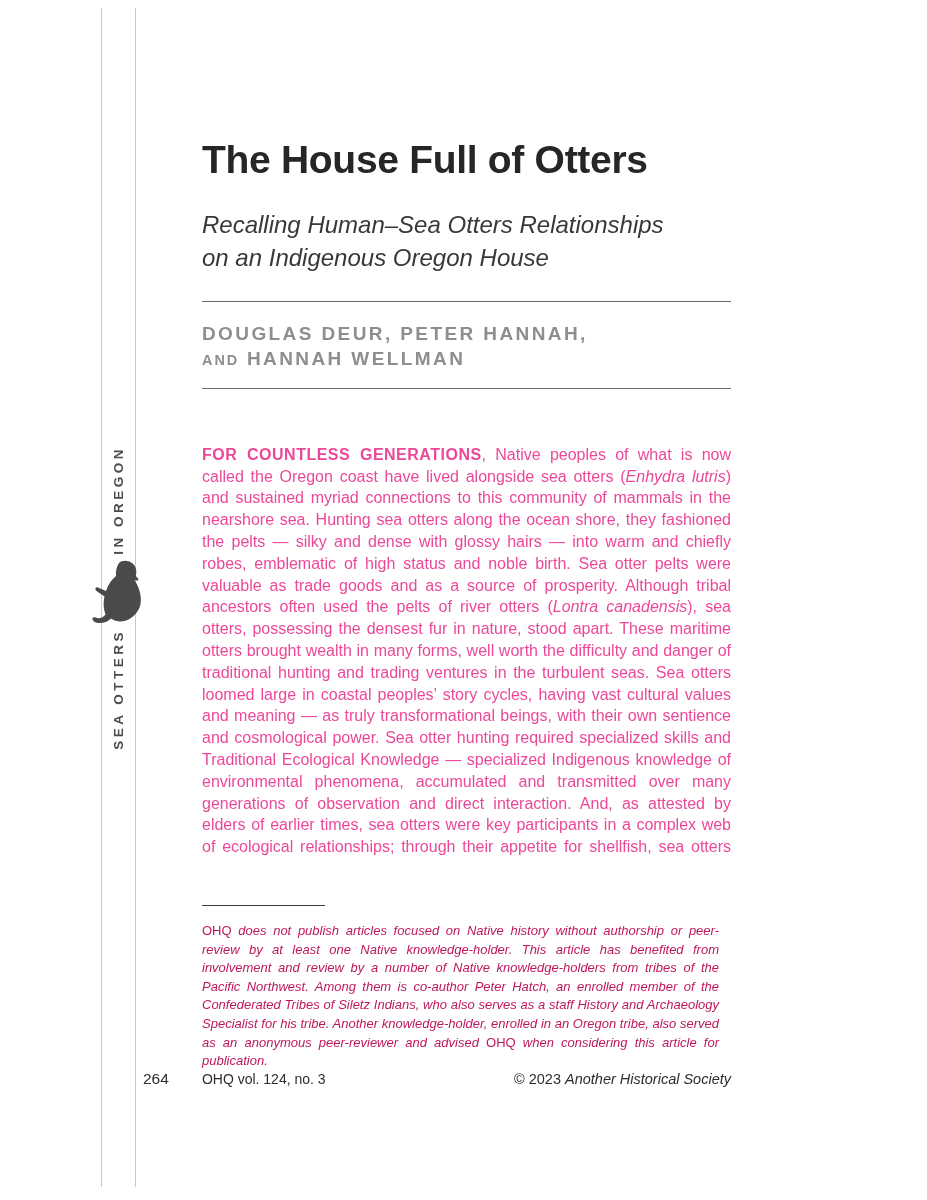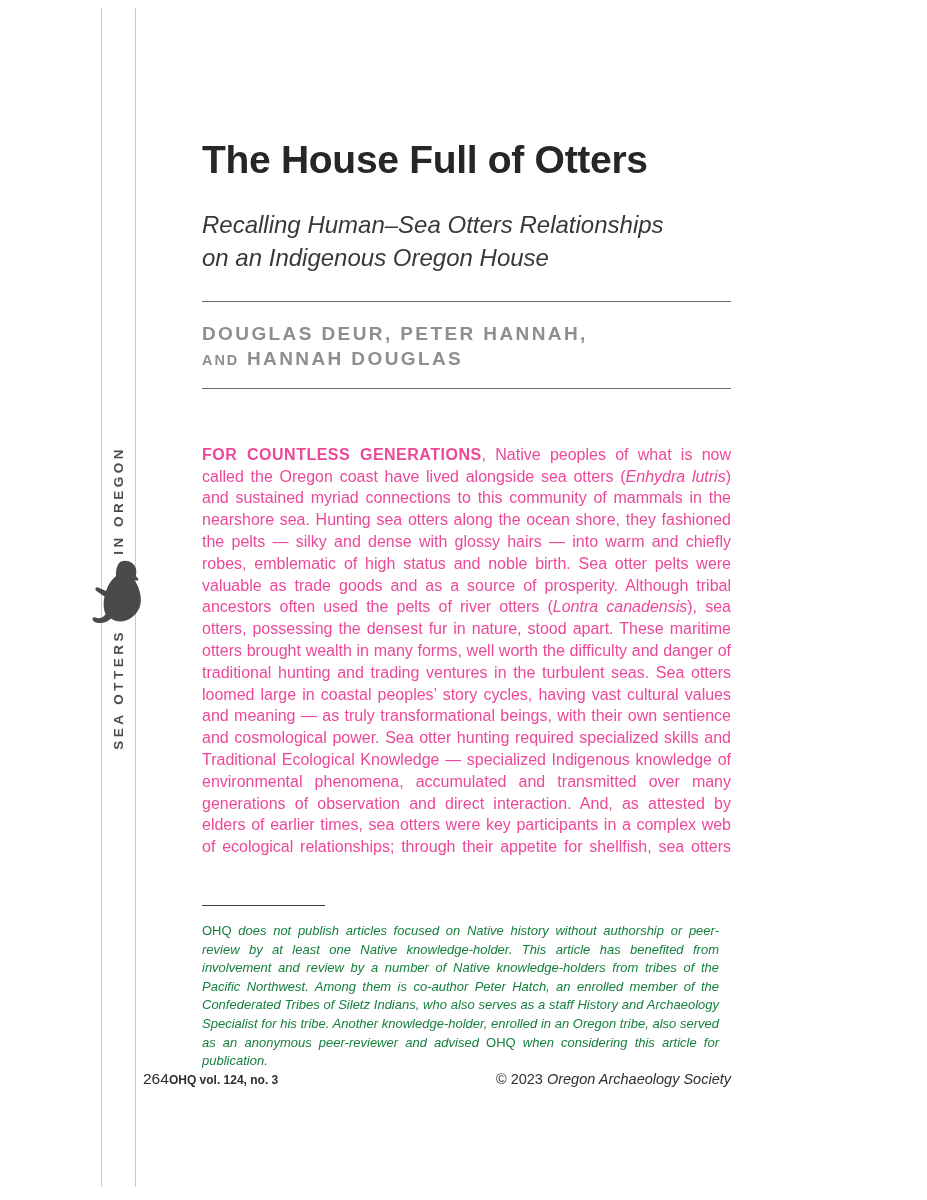--- a/index.html
+++ b/index.html
@@ -90,37 +90,37 @@
   .footnote-rule {
     border: none;
     border-top: 1.5px solid #3d3d3d;
     width: 123px;
     margin: 47px 0 0 0;
   }
   .footnote {
     margin: 16px 12px 0 0;
     font-size: 13px;
     line-height: 18.6px;
-    color: #15803d;
+    color: #be185d;
     text-align: justify;
   }
 
   
   .footer {
     position: absolute;
     left: 143px;
     width: 588px;
     top: 1070px;
     display: flex;
     align-items: baseline;
     color: #2e2e2e;
     justify-content: center;
   }
   .pagenum { font-size: 15.5px; }
-  .journal { font-size: 12px; font-weight: bold; }
+  .journal { margin-left: 33px; font-size: 14px; }
   .copyright { margin-left: auto; font-size: 14.5px; }
 
   
   .seg-b { font-weight: bold; }
   .seg-i { font-style: italic; }
   .seg-sc { font-size: 0.76em; letter-spacing: 2px; }
 </style>
 </head>
 <body>
 
@@ -157,30 +157,30 @@
 
     <div class="subtitle">
       <div>Recalling Human–Sea Otters Relationships</div>
       <div>on an Indigenous Oregon House</div>
     </div>
 
     <hr class="rule rule-top">
 
     <div class="authors">
       <div>DOUGLAS DEUR, PETER HANNAH,</div>
-      <div><span class="seg-sc">AND</span><span> HANNAH DOUGLAS</span></div>
+      <div><span class="seg-sc">AND</span><span> HANNAH WELLMAN</span></div>
     </div>
 
     <hr class="rule rule-bottom">
 
     <p class="body-text"><span class="seg-b">FOR COUNTLESS GENERATIONS</span><span>, Native peoples of what is now called the Oregon coast have lived alongside sea otters (</span><span class="seg-i">Enhydra lutris</span><span>) and sustained myriad connections to this community of mammals in the nearshore sea. Hunting sea otters along the ocean shore, they fashioned the pelts — silky and dense with glossy hairs — into warm and chiefly robes, emblematic of high status and noble birth. Sea otter pelts were valuable as trade goods and as a source of prosperity. Although tribal ancestors often used the pelts of river otters (</span><span class="seg-i">Lontra canadensis</span><span>), sea otters, possessing the densest fur in nature, stood apart. These maritime otters brought wealth in many forms, well worth the difficulty and danger of traditional hunting and trading ventures in the turbulent seas. Sea otters loomed large in coastal peoples’ story cycles, having vast cultural values and meaning — as truly transformational beings, with their own sentience and cosmological power. Sea otter hunting required specialized skills and Traditional Ecological Knowledge — specialized Indigenous knowledge of environmental phenomena, accumulated and transmitted over many generations of observation and direct interaction. And, as attested by elders of earlier times, sea otters were key participants in a complex web of ecological relationships; through their appetite for shellfish, sea otters</span></p>
 
     <hr class="footnote-rule">
     <p class="footnote"><span>OHQ</span><span class="seg-i"> does not publish articles focused on Native history without authorship or peer-review by at least one Native knowledge-holder. This article has benefited from involvement and review by a number of Native knowledge-holders from tribes of the Pacific Northwest. Among them is co-author Peter Hatch, an enrolled member of the Confederated Tribes of Siletz Indians, who also serves as a staff History and Archaeology Specialist for his tribe. Another knowledge-holder, enrolled in an Oregon tribe, also served as an anonymous peer-reviewer and advised </span><span>OHQ</span><span class="seg-i"> when considering this article for publication.</span></p>
   </div>
 
   <div class="footer">
     <span class="pagenum">264</span>
     <span class="journal">OHQ vol. 124, no. 3</span>
-    <span class="copyright"><span>© 2023 </span><span class="seg-i">Oregon Archaeology Society</span></span>
+    <span class="copyright"><span>© 2023 </span><span class="seg-i">Another Historical Society</span></span>
   </div>
 
 </div>
 
 </body></html>

